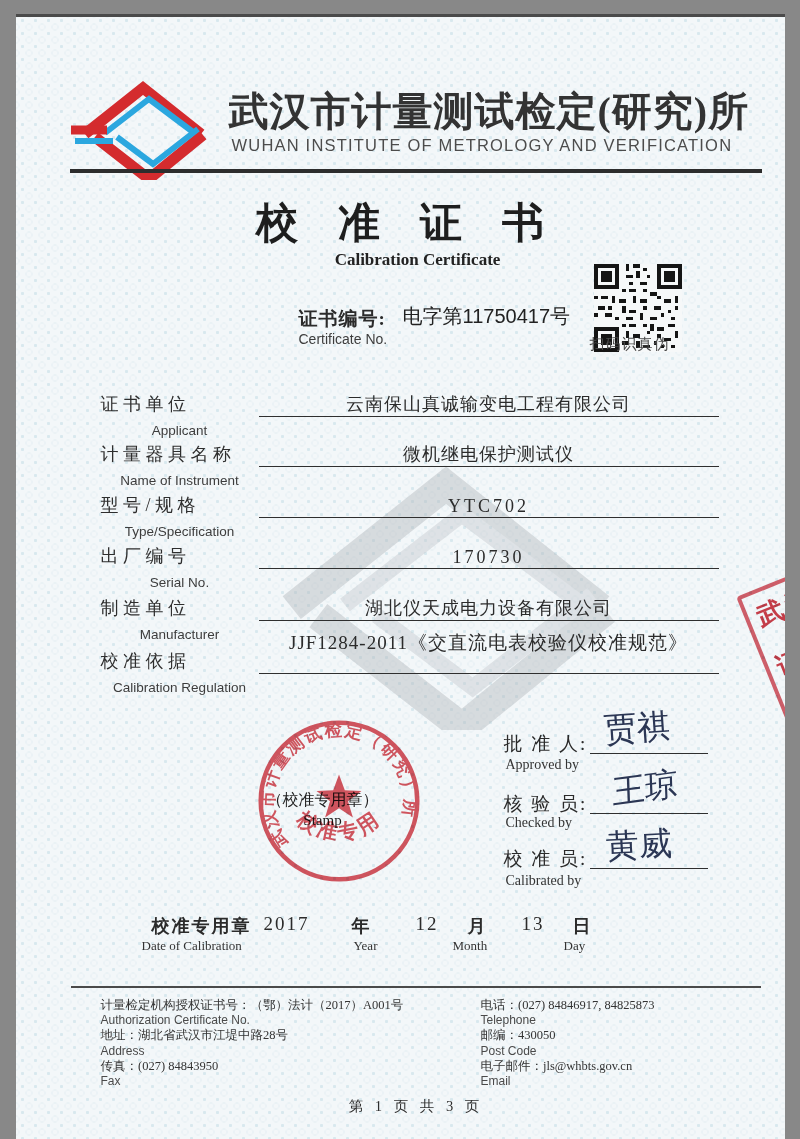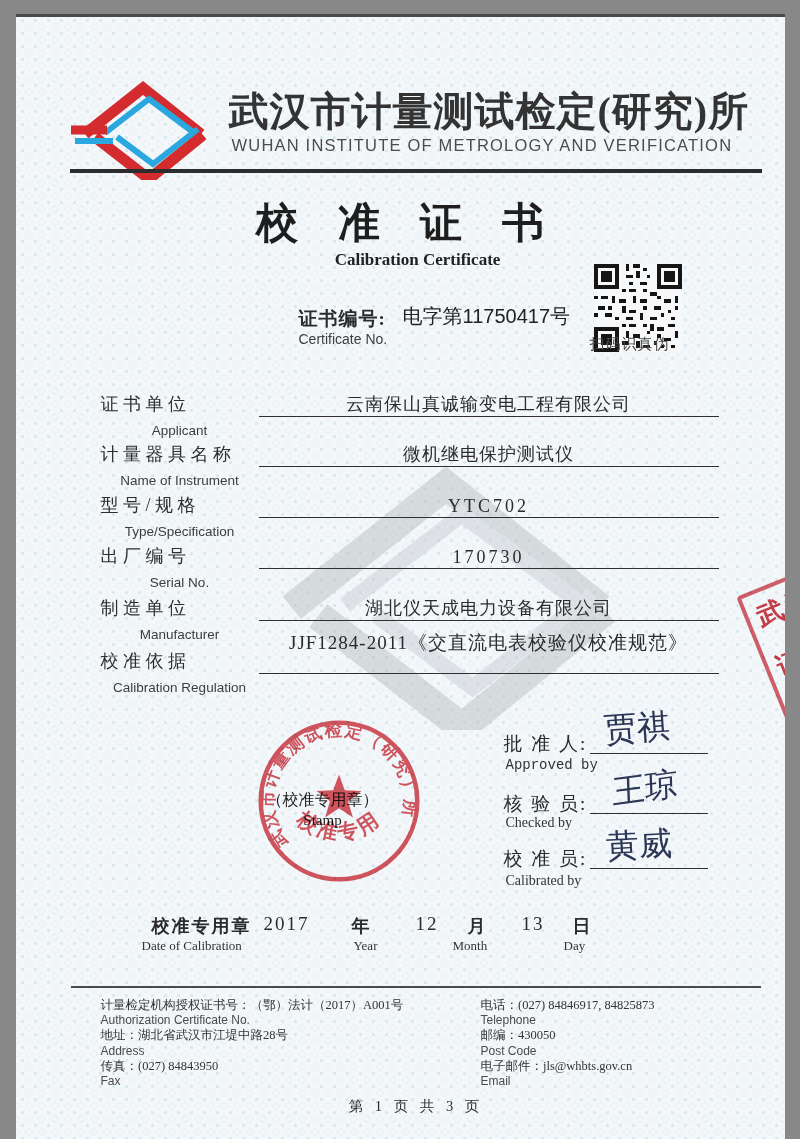--- a/index.html
+++ b/index.html
@@ -182,21 +182,21 @@
     <polygon fill="#d6454f" points="100,71 106.4,88.2 124.7,89.0 109.9,100.4 115.3,118.0 100,107.9 84.7,118.0 90.1,100.4 75.3,89.0 93.6,88.2"></polygon>
     <text fill="#d6454f" font-size="19" font-weight="bold" letter-spacing="2">
       <textPath href="#ringPath" startOffset="2%">武汉市计量测试检定（研究）所</textPath>
     </text>
     <text fill="#d6454f" font-size="23" font-weight="bold" letter-spacing="3">
       <textPath href="#botPath" startOffset="4%">校准专用章</textPath>
     </text>
   </svg>
 
   <div class="abs ap-cn" style="left:488px;top:717px;">批 准 人:</div>
-  <div class="abs ap-en" style="left:490px;top:743px;font-family:Liberation Mono, monospace;">Approved by</div>
+  <div class="abs ap-en" style="left:490px;top:743px;">Approved by</div>
   <div class="ap-line" style="top:739px;"></div>
   <div class="sig" style="left:588px;top:692px;transform:rotate(-4deg);">贾祺</div>
 
   <div class="abs ap-cn" style="left:488px;top:777px;">核 验 员:</div>
   <div class="abs ap-en" style="left:490px;top:801px;">Checked by</div>
   <div class="ap-line" style="top:799px;"></div>
   <div class="sig" style="left:596px;top:752px;transform:rotate(-8deg) skewX(-6deg);">王琼</div>
 
   <div class="abs ap-cn" style="left:488px;top:832px;">校 准 员:</div>
   <div class="abs ap-en" style="left:490px;top:859px;">Calibrated by</div>

